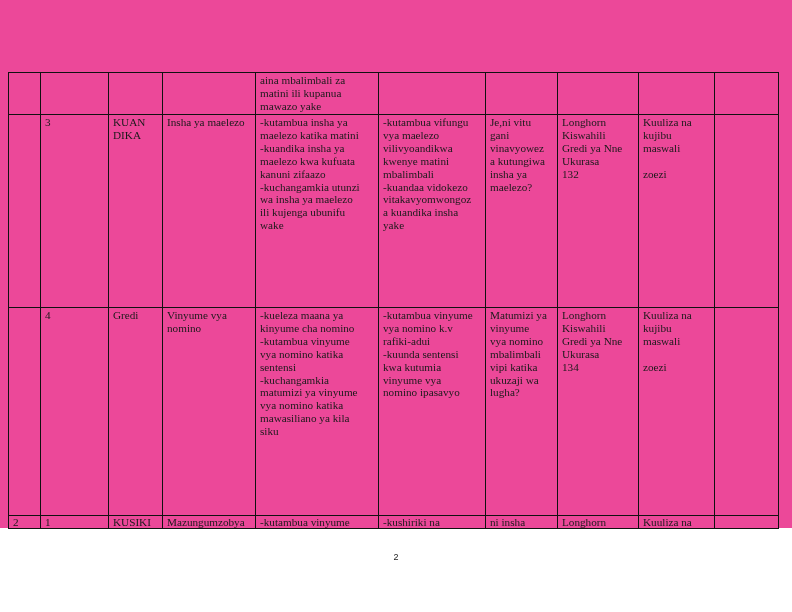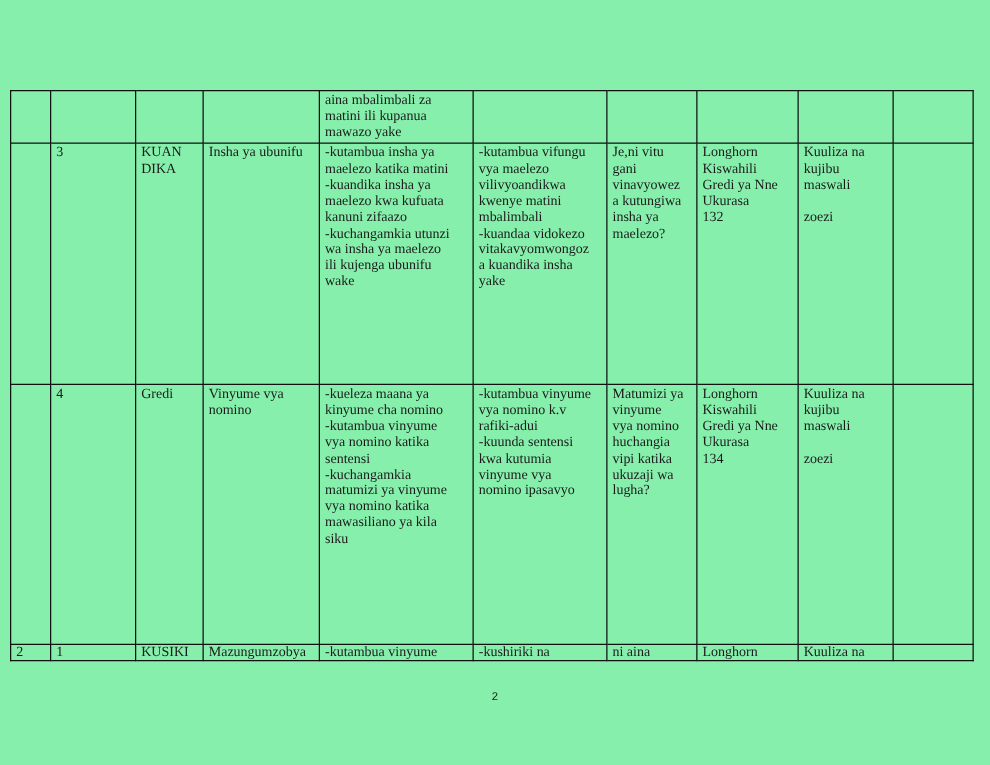--- a/index.html
+++ b/index.html
@@ -1,18 +1,18 @@
 <!DOCTYPE html>
 <html><head>
 <meta charset="utf-8">
 <style>
   html, body { margin:0; padding:0; background:#ffffff; }
   body { width:792px; height:612px; position:relative; overflow:hidden;
          font-family:"Liberation Serif", serif; color:#1a1a1a; }
-  .page { position:absolute; left:0; top:0; width:792px; height:612px; background:#86efac; }
+  .page { position:absolute; left:0; top:0; width:792px; height:528px; background:#ec4899; }
   table.scheme { position:absolute; left:8px; top:72px; border-collapse:collapse;
                  table-layout:fixed; width:770px; }
   table.scheme td { border:1.3px solid #111; vertical-align:top; padding:1px 4px 0 4px;
                     font-size:11.2px; line-height:12.9px; white-space:pre-line;
                     word-wrap:break-word; overflow:hidden; }
   tr.r0 td { height:40px; }
   tr.r1 td { height:191px; }
   tr.r2 td { height:206px; }
   tr.r3 td { height:12px; line-height:12px; padding-top:0; white-space:nowrap; }
   .pageno { position:absolute; top:552px; left:0; width:792px; text-align:center;
@@ -48,21 +48,21 @@
         <td></td>
         <td></td>
         <td></td>
         <td></td>
       </tr>
       <tr class="r1">
         <td></td>
         <td>3</td>
         <td>KUAN
 DIKA</td>
-        <td>Insha ya ubunifu</td>
+        <td>Insha ya maelezo</td>
         <td>-kutambua insha ya
 maelezo katika matini
 -kuandika insha ya
 maelezo kwa kufuata
 kanuni zifaazo
 -kuchangamkia utunzi
 wa insha ya maelezo
 ili kujenga ubunifu
 wake</td>
         <td>-kutambua vifungu
@@ -111,21 +111,21 @@
         <td>-kutambua vinyume
 vya nomino k.v
 rafiki-adui
 -kuunda sentensi
 kwa kutumia
 vinyume vya
 nomino ipasavyo</td>
         <td>Matumizi ya
 vinyume
 vya nomino
-huchangia
+mbalimbali
 vipi katika
 ukuzaji wa
 lugha?</td>
         <td>Longhorn
 Kiswahili
 Gredi ya Nne
 Ukurasa
 134</td>
         <td> Kuuliza na
 kujibu
@@ -134,21 +134,21 @@
 zoezi</td>
         <td></td>
       </tr>
       <tr class="r3">
         <td>2</td>
         <td>1</td>
         <td>KUSIKI</td>
         <td>Mazungumzobya</td>
         <td>-kutambua vinyume</td>
         <td> -kushiriki na</td>
-        <td>ni aina</td>
+        <td>ni insha</td>
         <td> Longhorn</td>
         <td>Kuuliza na</td>
         <td></td>
       </tr>
     </tbody>
   </table>
 
   <div class="pageno">2</div>
 </div>
 

